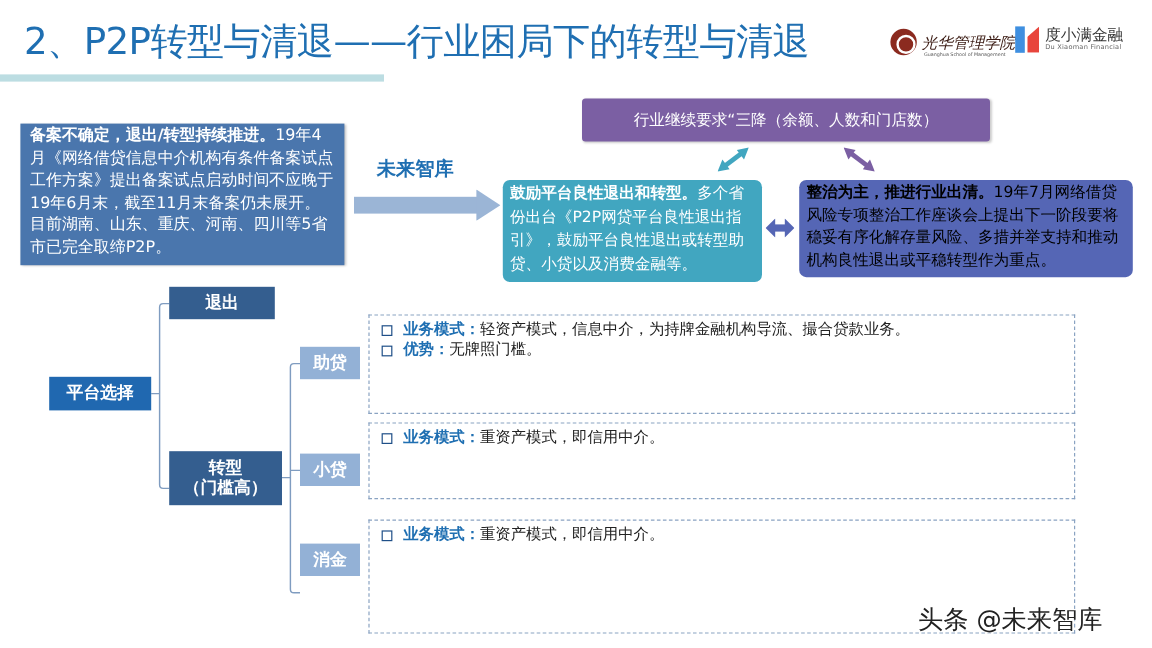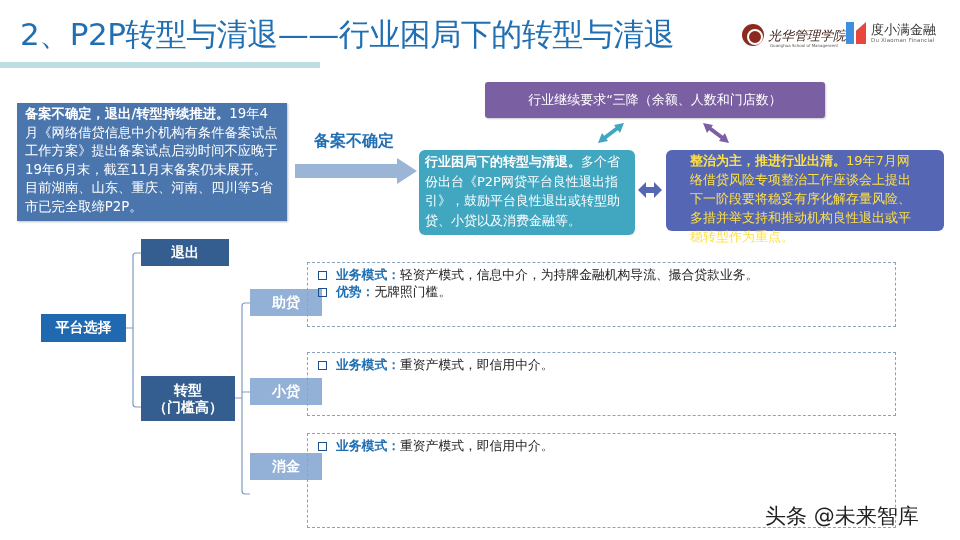--- a/index.html
+++ b/index.html
@@ -44,45 +44,45 @@
     display: flex; align-items: center; justify-content: center;
     box-shadow: 1px 1px 2px rgba(0,0,0,0.2);
   }
   .teal-box {
     position: absolute; left: 419px; top: 150px; width: 216px; height: 85px;
     background: #41a6c0; color: #fff; font-size: 13px; line-height: 19.5px;
     border-radius: 6px; padding: 2px 6px;
   }
   .indigo-box {
     position: absolute; left: 666px; top: 150px; width: 278px; height: 81px;
-    background: #5566b5; color: #fde047; font-size: 13px; line-height: 19px;
-    border-radius: 6px; padding: 1px 24px;
+    background: #5566b5; color: #000000; font-size: 13px; line-height: 19px;
+    border-radius: 6px; padding: 1px 6px;
   }
   .teal-box b, .indigo-box b { font-weight: bold; }
 
   .arrow-svg { position: absolute; }
 
   
   .node { position: absolute; color: #fff; font-weight: bold; display: flex; align-items: center; justify-content: center; text-align: right; }
   .n-root { left: 41px; top: 314px; width: 85px; height: 28px; background: #2068b0; font-size: 14px; }
   .n-exit { left: 141px; top: 239px; width: 88px; height: 27px; background: #345e8f; font-size: 14px; }
   .n-trans { left: 141px; top: 376px; width: 94px; height: 45px; background: #345e8f; font-size: 14px; line-height: 17px; flex-direction: column; }
-  .n-sub { left: 250px; width: 72px; height: 27px; background: #93b1d6; font-size: 14px; }
+  .n-sub { left: 250px; width: 50px; height: 27px; background: #93b1d6; font-size: 14px; }
   .n-zd { top: 289px; }
   .n-xd { top: 378px; }
   .n-xj { top: 453px; }
 
   .tree-lines { position: absolute; left: 0; top: 0; }
 
   .dash-box {
     position: absolute; left: 307px; width: 589px;
     border: 1.5px dashed #8aa3c2; padding: 4px 8px;
     font-size: 12.8px; line-height: 16.5px; color: #222;
   }
-  .db1 { top: 262px; height: 65px; }
+  .db1 { top: 262px; height: 83px; }
   .db2 { top: 352px; height: 64px; }
   .db3 { top: 433px; height: 95px; }
   .bullet { display: flex; }
   .bullet .sq { flex: 0 0 auto; width: 9px; height: 9px; border: 1.3px solid #1f4f88; margin: 4px 9px 0 2px; }
   .bullet .body { flex: 1; }
   .bullet .key { color: #1f6fb2; font-weight: bold; }
 
   .watermark {
     position: absolute; left: 765px; top: 502px; font-size: 21px; color: #222;
     text-shadow: 0 0 2px #fff, 0 0 2px #fff; white-space: nowrap;
@@ -107,41 +107,41 @@
   <span>
     <div class="name">度小满金融</div>
     <div class="en">Du Xiaoman Financial</div>
   </span>
 </div>
 
 <div class="left-box">
   <b>备案不确定，退出/转型持续推进。</b><span>19年4月《网络借贷信息中介机构有条件备案试点工作方案》提出备案试点启动时间不应晚于19年6月末，截至11月末备案仍未展开。目前湖南、山东、重庆、河南、四川等5省市已完全取缔P2P。</span>
 </div>
 
-<div class="reg-label">备案不确定</div>
+<div class="reg-label">未来智库</div>
 <svg class="big-arrow" width="122" height="26" viewBox="0 0 122 26">
   <rect x="0" y="6" width="104" height="14" fill="#9bb5d6"></rect>
   <polygon points="102,0 122,13 102,26" fill="#9bb5d6"></polygon>
 </svg>
 
 <div class="top-purple">行业继续要求“三降（余额、人数和门店数）</div>
 
 <svg class="arrow-svg" style="left:598px;top:122px" width="26" height="22" viewBox="0 0 26 22">
   <line x1="5" y1="17" x2="21" y2="5" stroke="#41a6c0" stroke-width="4"></line>
   <polygon points="0,21 4,11 10,19" fill="#41a6c0"></polygon>
   <polygon points="26,1 16,3 22,11" fill="#41a6c0"></polygon>
 </svg>
 <svg class="arrow-svg" style="left:703px;top:122px" width="26" height="22" viewBox="0 0 26 22">
   <line x1="5" y1="5" x2="21" y2="17" stroke="#7b5fa3" stroke-width="4"></line>
   <polygon points="0,1 10,3 4,11" fill="#7b5fa3"></polygon>
   <polygon points="26,21 16,19 22,11" fill="#7b5fa3"></polygon>
 </svg>
 
 <div class="teal-box">
-  <b>行业困局下的转型与清退。</b><span>多个省份出台《P2P网贷平台良性退出指引》，鼓励平台良性退出或转型助贷、小贷以及消费金融等。</span>
+  <b>鼓励平台良性退出和转型。</b><span>多个省份出台《P2P网贷平台良性退出指引》，鼓励平台良性退出或转型助贷、小贷以及消费金融等。</span>
 </div>
 
 <svg class="arrow-svg" style="left:638px;top:182px" width="24" height="16" viewBox="0 0 24 16">
   <rect x="6" y="5" width="12" height="6" fill="#5566b5"></rect>
   <polygon points="0,8 8,0 8,16" fill="#5566b5"></polygon>
   <polygon points="24,8 16,0 16,16" fill="#5566b5"></polygon>
 </svg>
 
 <div class="indigo-box">
   <b>整治为主，推进行业出清。</b><span>19年7月网络借贷风险专项整治工作座谈会上提出下一阶段要将稳妥有序化解存量风险、多措并举支持和推动机构良性退出或平稳转型作为重点。</span>

